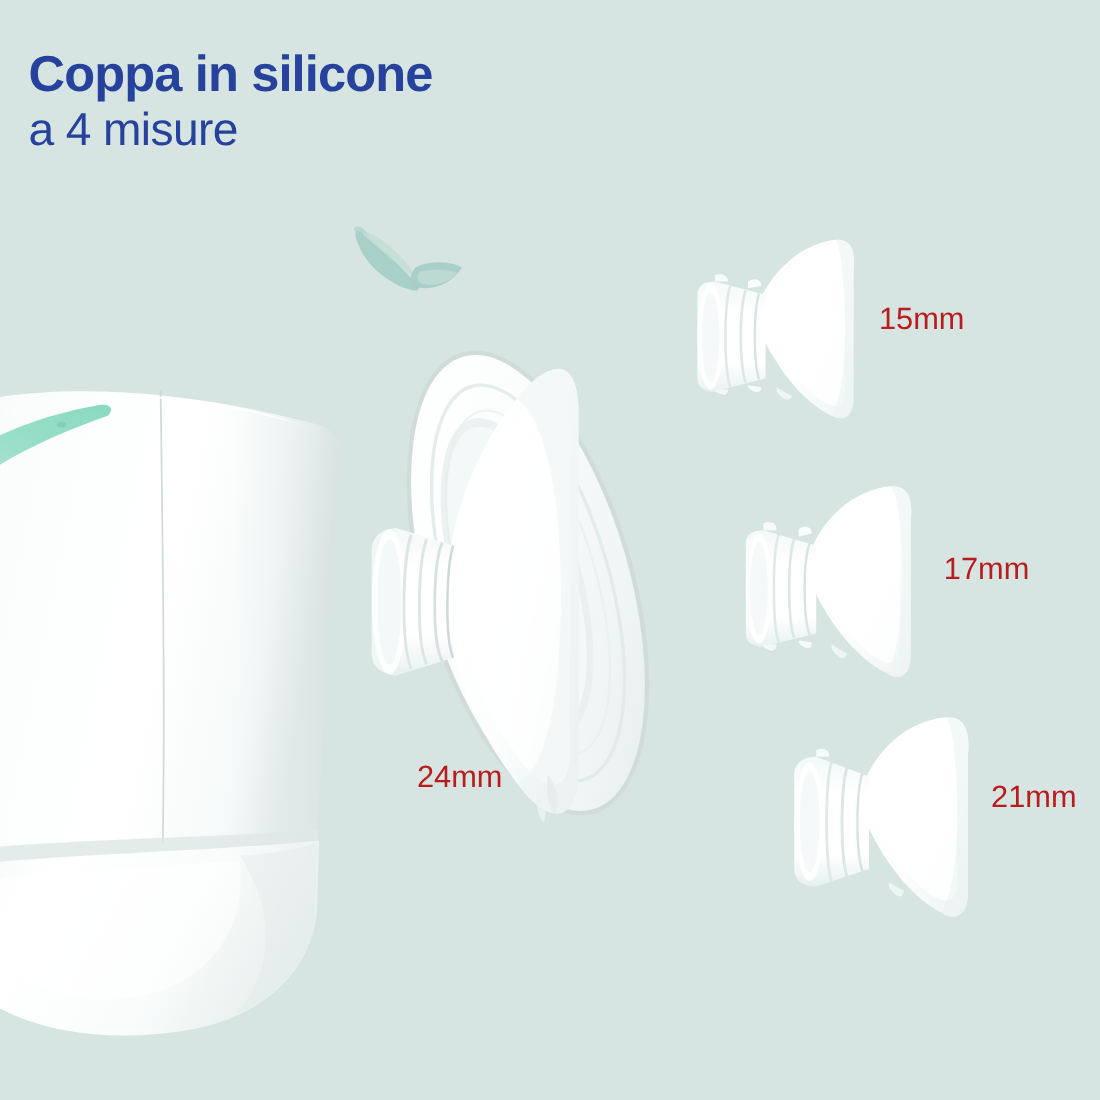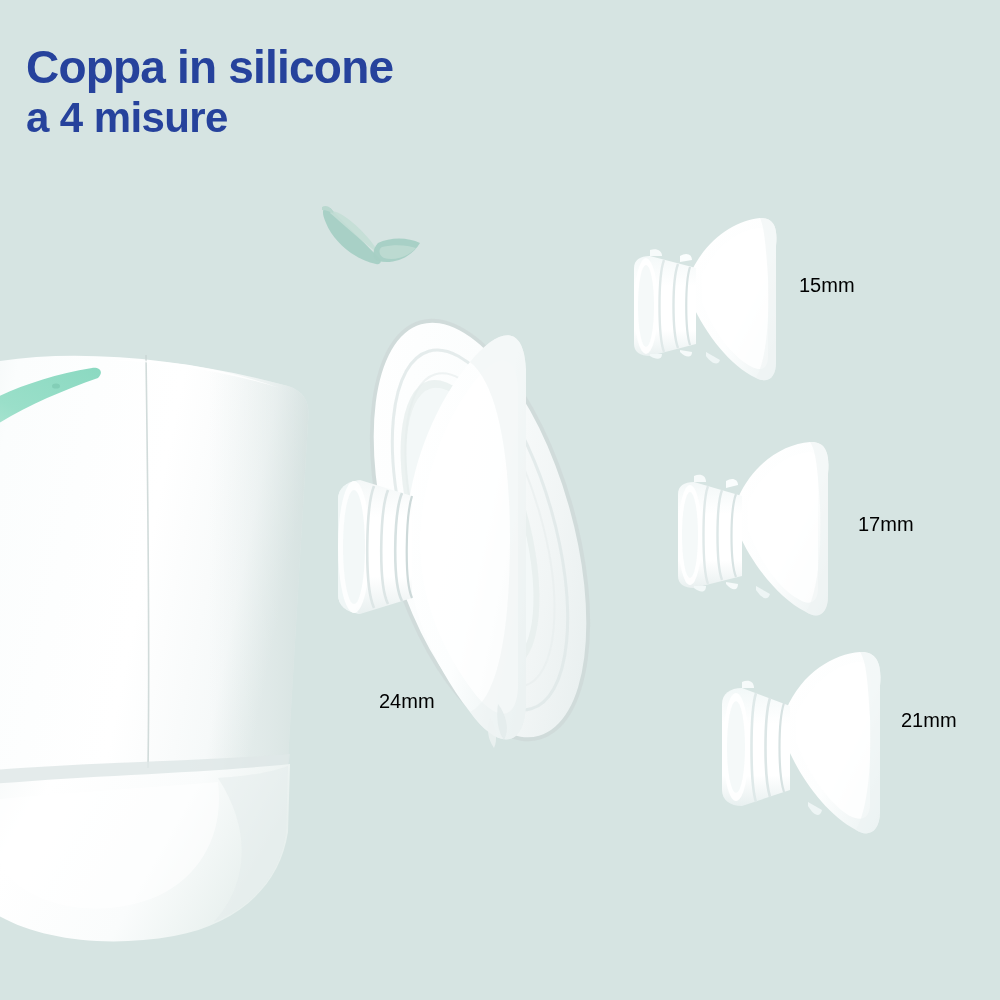--- a/index.html
+++ b/index.html
@@ -39,46 +39,46 @@
     font-size: 62px;
     font-weight: bold;
     color: #26429c;
     letter-spacing: -1.2px;
     line-height: 1.06;
     margin-top: 2px;
     white-space: nowrap;
   }
   .hl-line3 {
     font-size: 42px;
-    font-weight: bold;
+    font-weight: normal;
     color: #26429c;
     letter-spacing: -0.6px;
     line-height: 1.06;
     margin-top: 4px;
     white-space: nowrap;
   }
 
   .feather {
     position: absolute;
     left: 316px;
     top: 203px;
     width: 112px;
     height: 66px;
   }
 
   
   .size-label {
     position: absolute;
-    font-size: 20px;
-    color: #000000;
+    font-size: 28px;
+    color: #b91c1c;
     letter-spacing: 0px;
     white-space: nowrap;
   }
   .lbl-15 { left: 799px; top: 274px; }
-  .lbl-17 { left: 858px; top: 513px; }
+  .lbl-17 { left: 858px; top: 501px; }
   .lbl-21 { left: 901px; top: 709px; text-align: center; }
   .lbl-24 { left: 379px; top: 690px; text-align: right; }
 
   
   .art {
     position: absolute;
   }
   #pump-art   { left: -12px;  top: 330px; width: 350px; height: 620px; }
   #flange-art { left: 320px;  top: 300px; width: 300px; height: 480px; }
   #ins15-art  { left: 618px;  top: 212px; width: 190px; height: 190px; }

